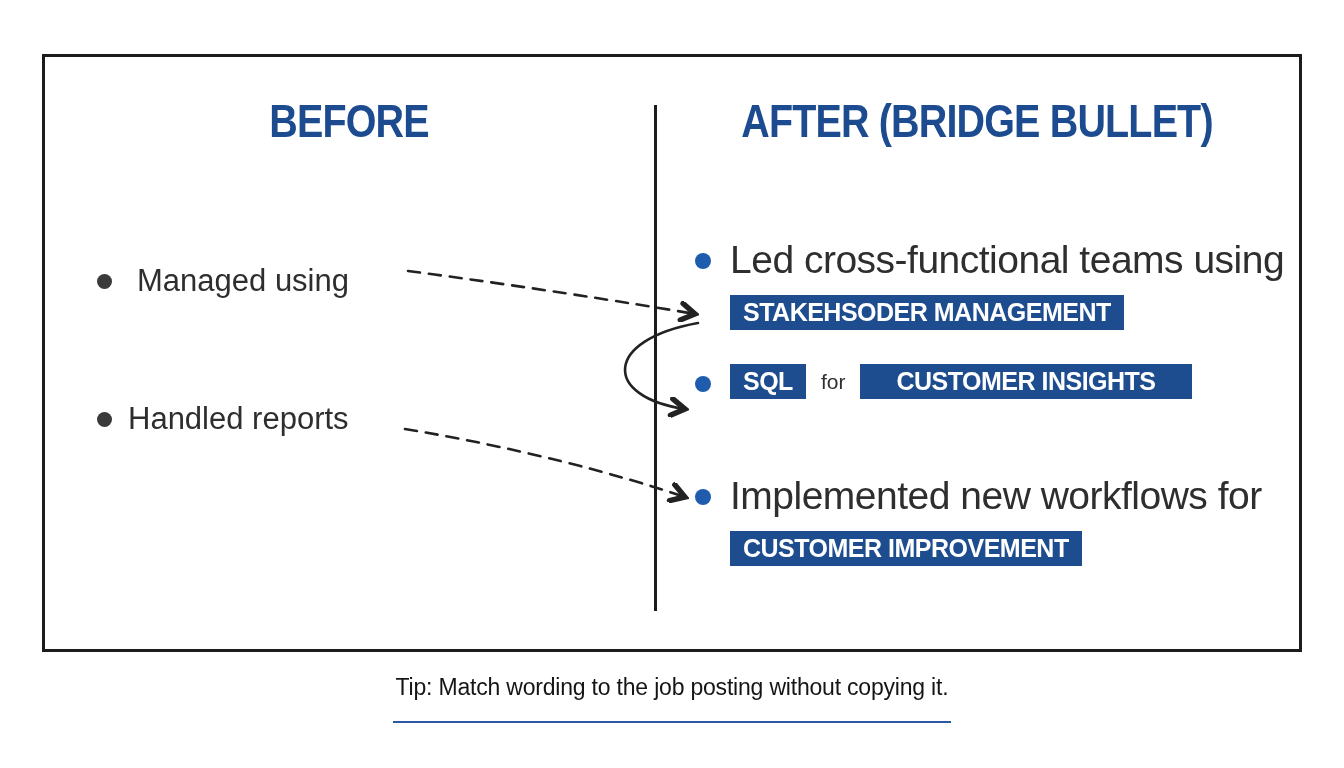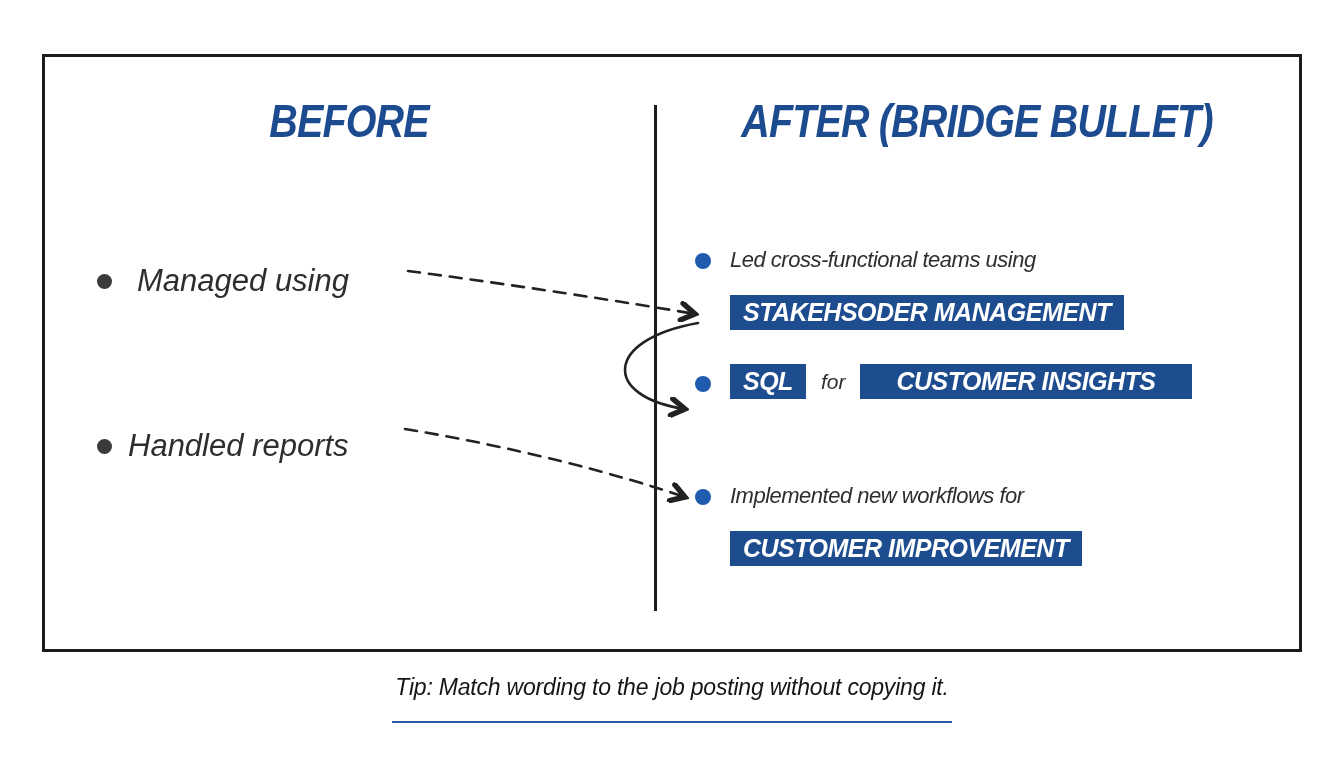--- a/index.html
+++ b/index.html
@@ -9,21 +9,21 @@
     --bullet-blue:#1f5cad;
     --bullet-dark:#3a3a3a;
     --body-text:#2e2e2e;
     --arrow:#222222;
     --border:#1c1c1c;
     --underline:#2b57a5;
   }
   *{margin:0;padding:0;box-sizing:border-box;}
   html,body{width:1344px;height:768px;background:#ffffff;overflow:hidden;
     font-family:"Liberation Sans",sans-serif;}
-  .stage{position:relative;width:1344px;height:768px;background:#ffffff;font-style:italic;}
+  .stage{position:relative;width:1344px;height:768px;background:#ffffff;}
 
   
   .frame{position:absolute;left:42px;top:54px;width:1260px;height:598px;
     border:3px solid var(--border);background:#ffffff;}
 
   
   .col-heading{position:absolute;top:36px;font-weight:700;font-size:47px;
     color:var(--heading-blue);text-align:center;letter-spacing:-1px;
     transform:scaleX(0.84);}
   .heading-before{left:0;width:608px;transform-origin:center;}
@@ -33,29 +33,29 @@
   .divider{position:absolute;left:609px;top:48px;width:3px;height:506px;
     background:var(--border);}
 
   
   .left-item{position:absolute;display:flex;align-items:center;gap:25px;
     height:44px;}
   .left-item .dot{width:15px;height:15px;border-radius:50%;
     background:var(--bullet-dark);flex:0 0 auto;}
   .left-item .label{font-size:31px;color:var(--body-text);letter-spacing:0;}
   .left-item-1{left:52px;top:202px;}
-  .left-item-2{left:52px;top:367px;gap:16px;}
+  .left-item-2{left:52px;top:340px;gap:16px;}
 
   
   .right-item{position:absolute;left:650px;display:flex;gap:19px;}
   .right-item .dot{width:16px;height:16px;border-radius:50%;
     background:var(--bullet-blue);flex:0 0 auto;margin-top:12px;}
   .right-content{display:flex;flex-direction:column;gap:16px;
     align-items:flex-start;}
-  .line1{font-size:22px;line-height:38px;color:var(--body-text);
+  .line1{font-size:39px;line-height:38px;color:var(--body-text);
     letter-spacing:-0.5px;white-space:nowrap;}
   .line2{display:flex;gap:15px;align-items:center;}
   .hl{background:var(--highlight-bg);color:var(--highlight-text);
     font-weight:700;font-size:25px;line-height:27px;letter-spacing:-0.5px;
     padding:4px 13px;white-space:nowrap;}
   .hl.wide-pad{padding:4px 36px;}
   .plain-word{font-size:21px;color:var(--body-text);}
   .right-item-1{top:184px;}
   .right-item-2{top:307px;}
   .right-item-3{top:420px;}

